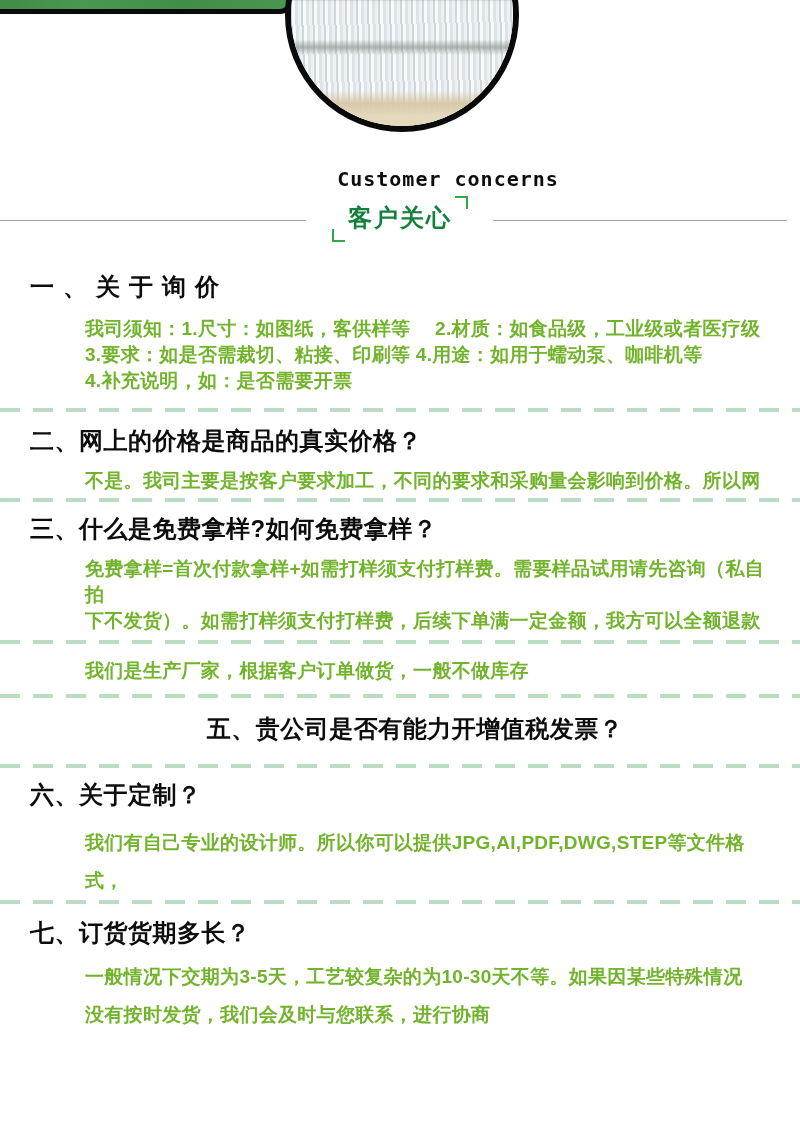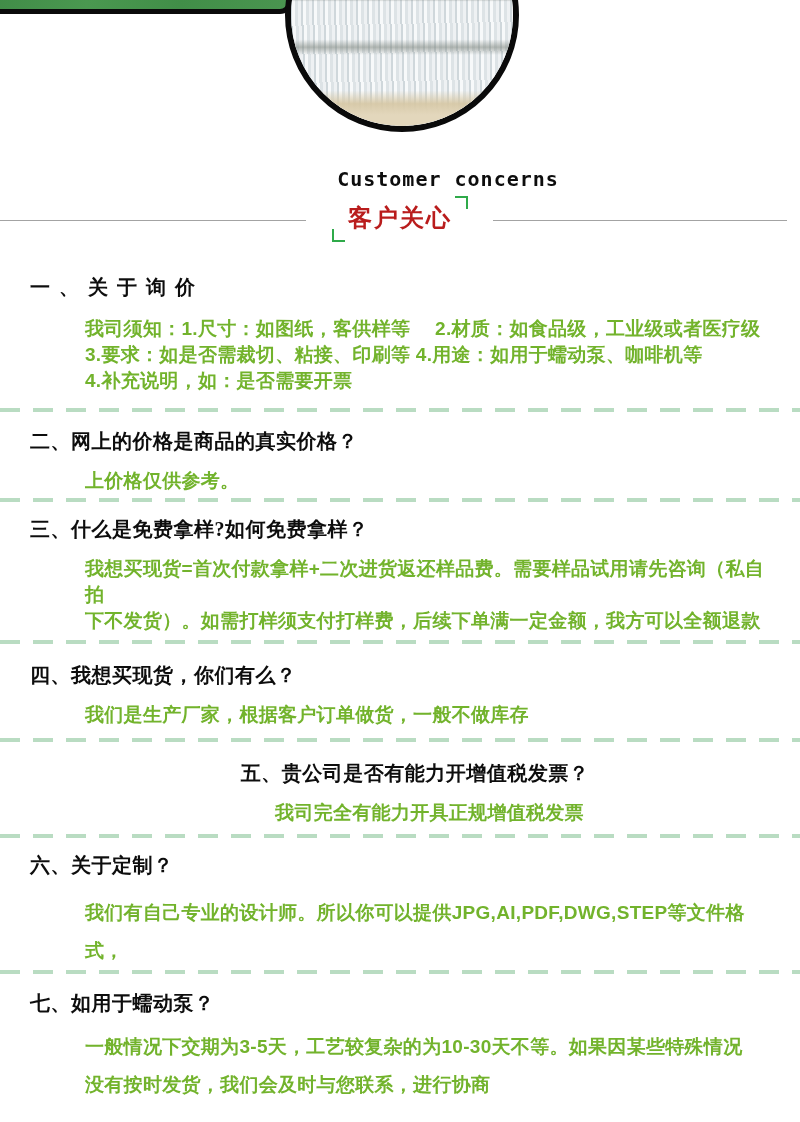--- a/index.html
+++ b/index.html
@@ -27,31 +27,31 @@
     linear-gradient(180deg,
       #565b53 40.5%, rgba(90,95,87,0) 44%,
       rgba(0,0,0,0) 61%, rgba(122,130,122,0.55) 64.5%, rgba(122,130,122,0) 68%,
       rgba(0,0,0,0) 84%, rgba(214,199,164,0.92) 90%, #e3d7bc 95%);}
 
   .title-en{position:absolute;top:167px;left:0;width:100%;text-align:center;
     font-family:"DejaVu Sans Mono",monospace;font-size:20px;font-weight:bold;
     letter-spacing:1px;color:var(--ink);margin-left:48px;}
   .title-zh-row{position:absolute;top:198px;left:0;width:100%;text-align:center;}
   .title-zh{position:relative;display:inline-block;font-size:24px;font-weight:bold;
-    letter-spacing:2px;color:#b91c1c;padding:4px 6px;}
+    letter-spacing:2px;color:#15803d;padding:4px 6px;}
   .bracket{position:absolute;width:13px;height:13px;}
   .bracket.tr{top:-2px;right:-10px;border-top:2px solid var(--bracket);border-right:2px solid var(--bracket);}
   .bracket.bl{bottom:-4px;left:-10px;border-bottom:2px solid var(--bracket);border-left:2px solid var(--bracket);}
   .rule{position:absolute;top:220px;height:1px;background:#a3a3a3;}
   .rule.left{left:0;width:306px;}
   .rule.right{left:493px;width:294px;}
 
   
-  .faq h2{font-size:20px;line-height:34px;font-weight:bold;color:var(--ink);
-    margin:0 0 12px 30px;letter-spacing:0.5px;font-family:Liberation Serif, serif;}
+  .faq h2{font-size:24px;line-height:34px;font-weight:bold;color:var(--ink);
+    margin:0 0 12px 30px;letter-spacing:0.5px;}
   .faq h2.spread{letter-spacing:9px;}
   .answer{margin:0 26px 0 85px;color:var(--green);font-weight:bold;
     font-size:19px;letter-spacing:0.3px;}
   .answer .line{line-height:26px;}
   .faq.wide .answer .line{line-height:38px;}
 
   .s1{padding:14px 0 14px 0;}
   .s2{padding:12px 8px 4px 0;}
   .s2 h2{margin-bottom:10px;}
   .s3{padding:10px 0 6px 0;}
@@ -99,59 +99,55 @@
         <div class="line">我司须知：1.尺寸：如图纸，客供样等　 2.材质：如食品级，工业级或者医疗级</div>
         <div class="line">3.要求：如是否需裁切、粘接、印刷等 4.用途：如用于蠕动泵、咖啡机等</div>
         <div class="line">4.补充说明，如：是否需要开票</div>
       </div>
   </section>
   <div class="divider"></div>
 
   <section class="faq s2">
     <h2>二、网上的价格是商品的真实价格？</h2>
     <div class="answer">
-        <div class="line">上价格仅供参考。</div>
+        <div class="line">不是。我司主要是按客户要求加工，不同的要求和采购量会影响到价格。所以网</div>
       </div>
   </section>
   <div class="divider"></div>
 
   <section class="faq s3">
     <h2>三、什么是免费拿样?如何免费拿样？</h2>
     <div class="answer">
-        <div class="line">我想买现货=首次付款拿样+二次进货返还样品费。需要样品试用请先咨询（私自拍</div>
+        <div class="line">免费拿样=首次付款拿样+如需打样须支付打样费。需要样品试用请先咨询（私自拍</div>
         <div class="line">下不发货）。如需打样须支付打样费，后续下单满一定金额，我方可以全额退款</div>
       </div>
   </section>
   <div class="divider"></div>
 
   <section class="faq s4">
-    <h2>四、我想买现货，你们有么？</h2>
     <div class="answer">
         <div class="line">我们是生产厂家，根据客户订单做货，一般不做库存</div>
       </div>
   </section>
   <div class="divider"></div>
 
   <section class="faq s5">
     <h2>五、贵公司是否有能力开增值税发票？</h2>
-    <div class="answer">
-        <div class="line">我司完全有能力开具正规增值税发票</div>
-      </div>
   </section>
   <div class="divider"></div>
 
   <section class="faq s6 wide">
     <h2>六、关于定制？</h2>
     <div class="answer">
         <div class="line">我们有自己专业的设计师。所以你可以提供JPG,AI,PDF,DWG,STEP等文件格式，</div>
       </div>
   </section>
   <div class="divider"></div>
 
   <section class="faq s7 wide">
-    <h2>七、如用于蠕动泵？</h2>
+    <h2>七、订货货期多长？</h2>
     <div class="answer">
         <div class="line">一般情况下交期为3-5天，工艺较复杂的为10-30天不等。如果因某些特殊情况</div>
         <div class="line">没有按时发货，我们会及时与您联系，进行协商</div>
       </div>
   </section>
 
 </div>
 
 </body></html>

